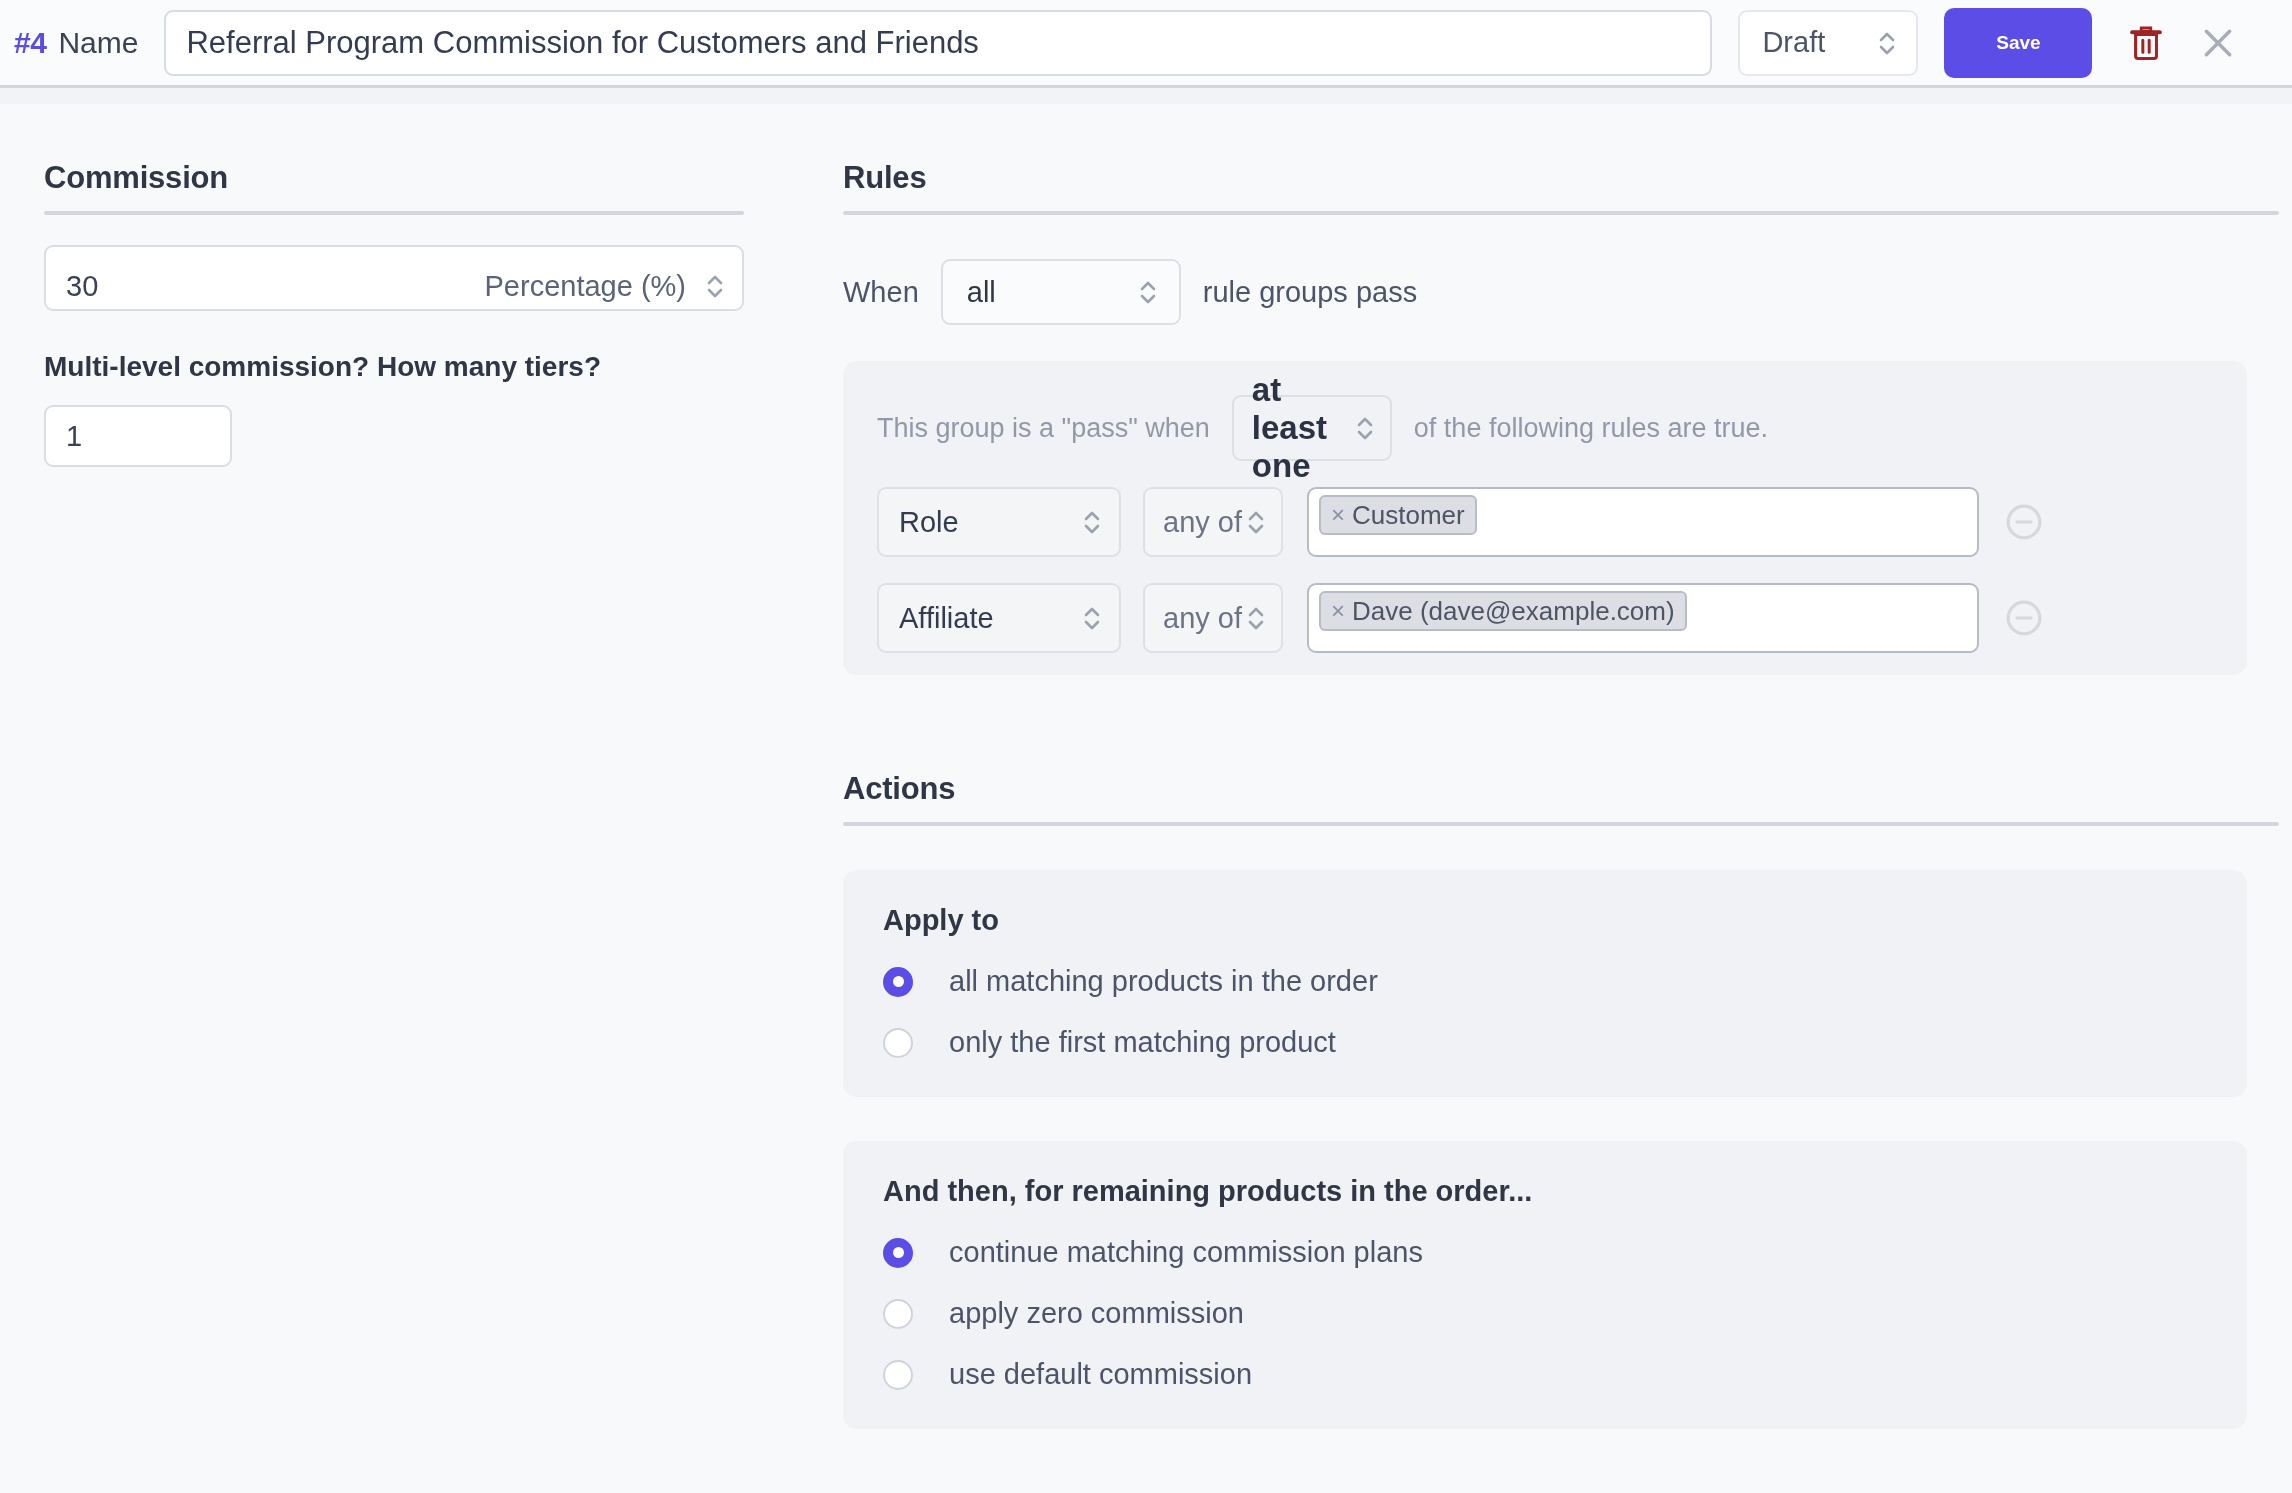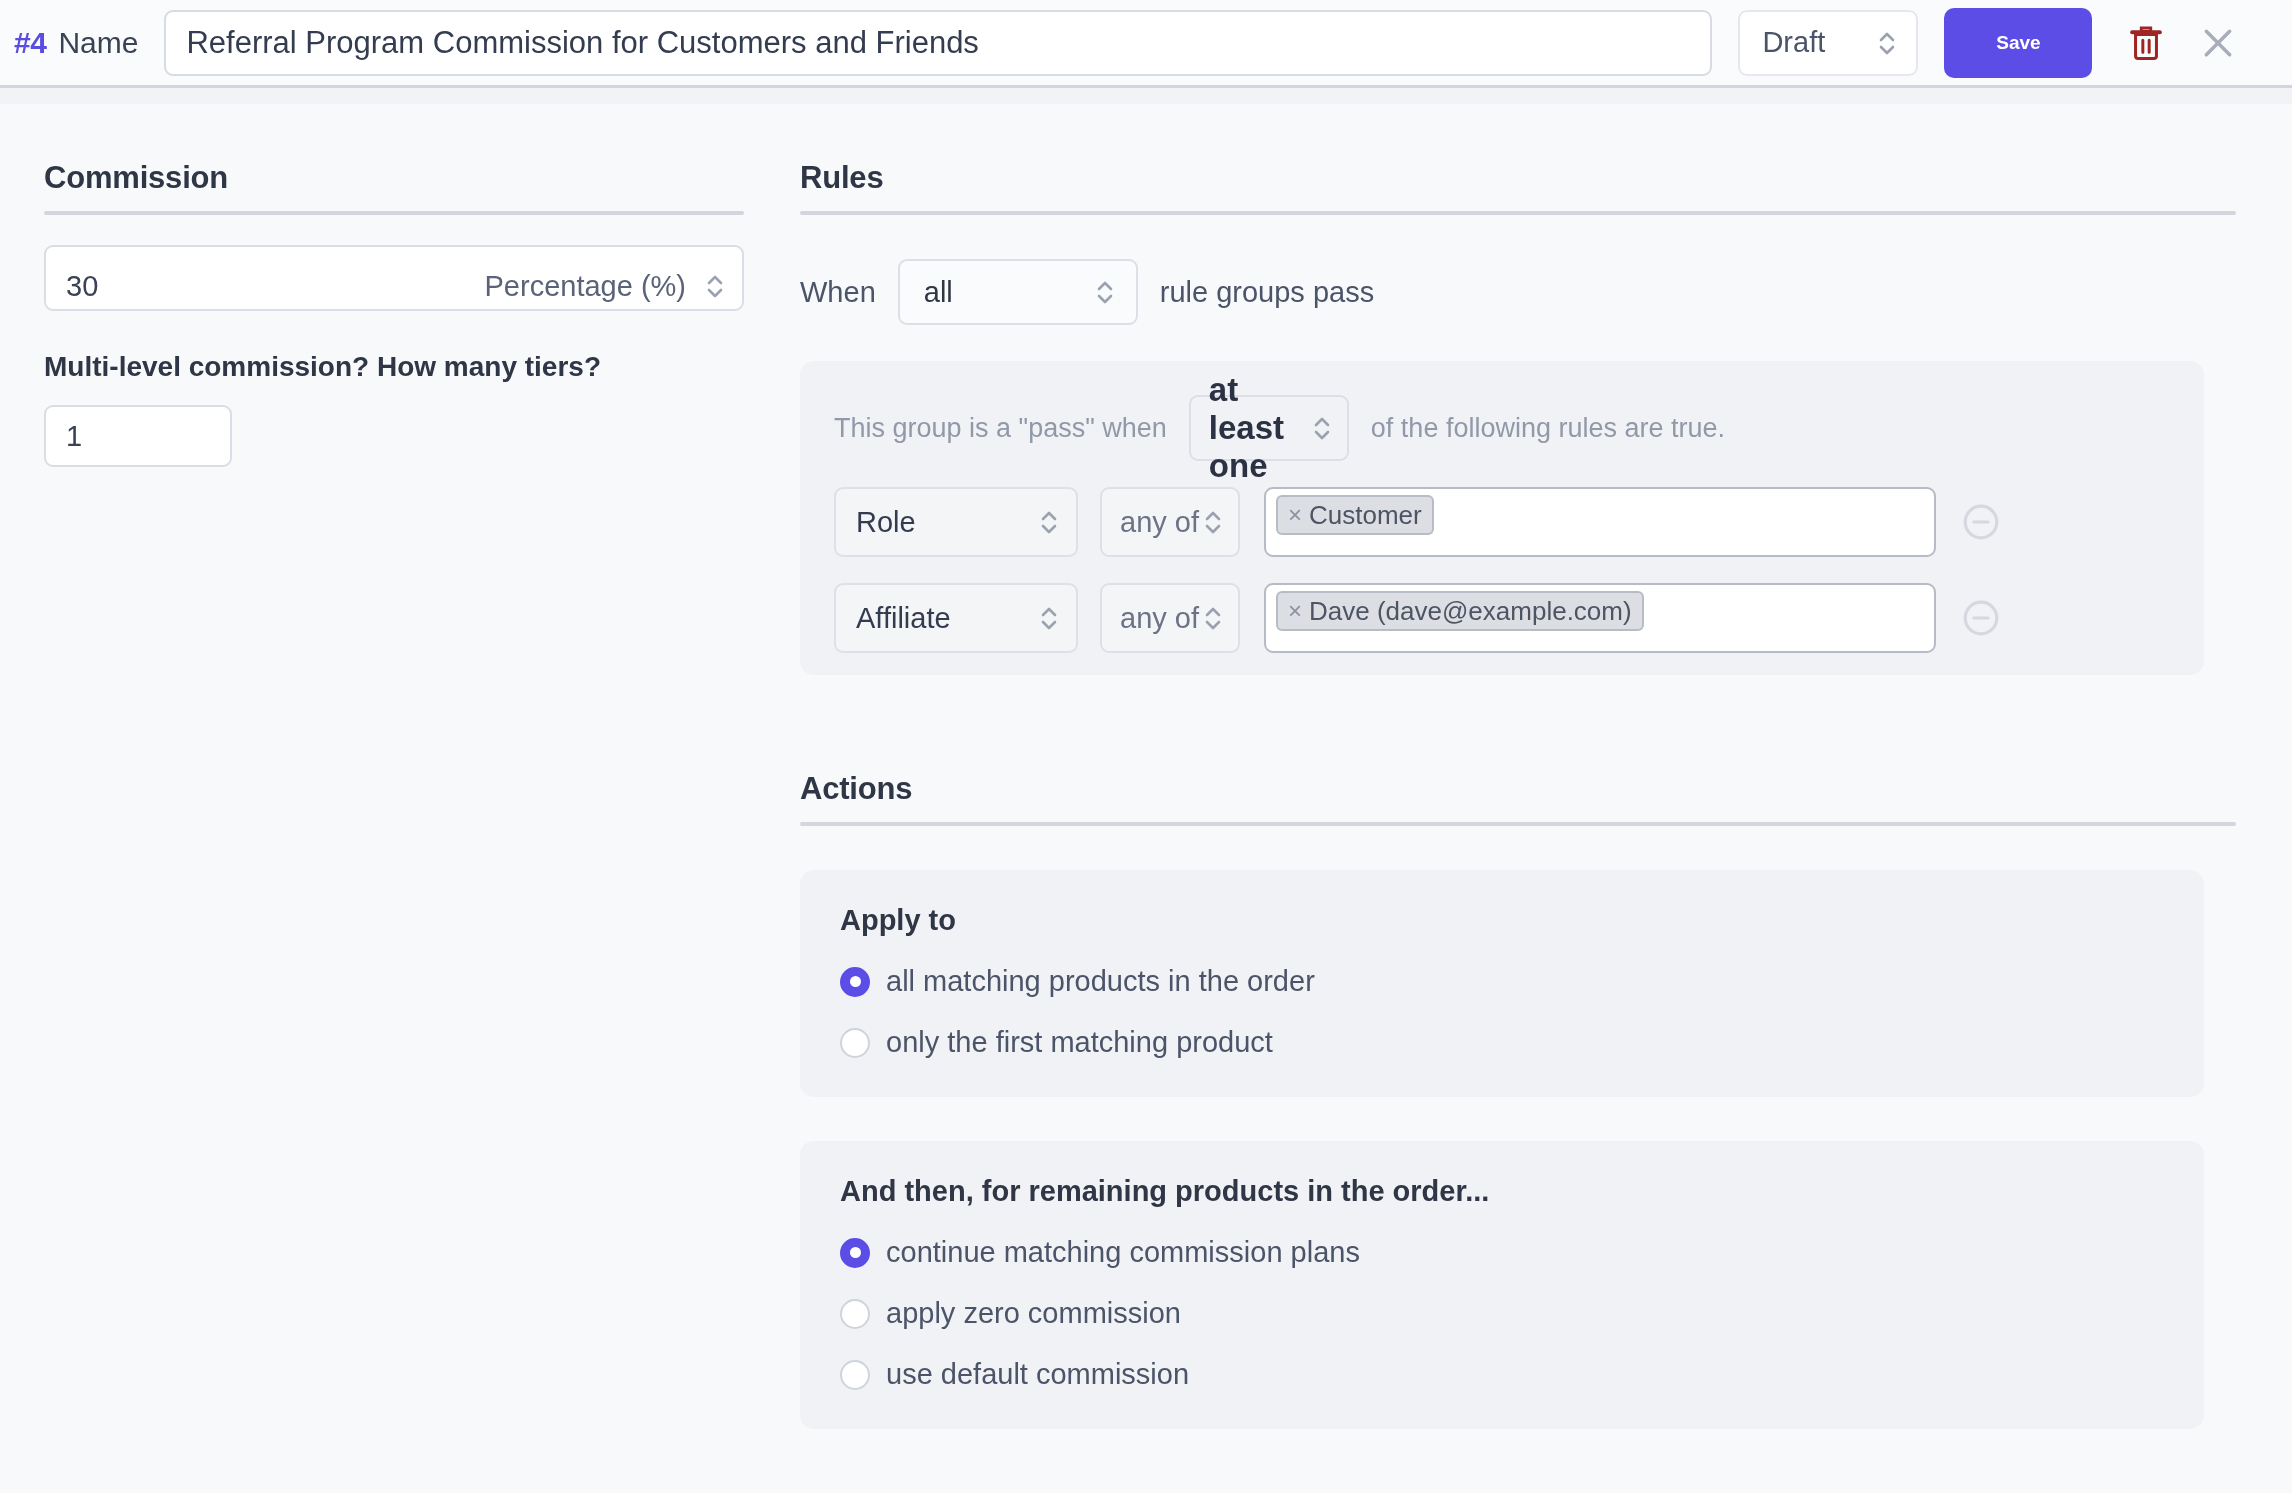--- a/index.html
+++ b/index.html
@@ -68,21 +68,21 @@
     margin-left: 28px; margin-right: 24px; width: 44px; height: 44px;
     display: flex; align-items: center; justify-content: center;
     cursor: pointer;
   }
 
   
   .stepper { width: 22px; height: 34px; flex: 0 0 auto; }
 
   
   #left-col { position: absolute; left: 44px; top: 160px; width: 700px; }
-  #right-col { position: absolute; left: 800px; top: 160px; width: 1440px; }
+  #right-col { position: absolute; left: 843px; top: 160px; width: 1440px; }
 
   .section-title {
     font-size: 31px; font-weight: bold; color: #2f3646;
     letter-spacing: -0.2px;
   }
   .section-rule {
     height: 4px; background: #d3d6de; border-radius: 2px;
     margin-top: 15px;
   }
   #commission-rule { width: 700px; }
@@ -242,21 +242,21 @@
     flex: 0 0 auto;
     display: flex; align-items: center; justify-content: center;
   }
   .radio.checked {
     background: #5b4de6; border-color: #5b4de6;
   }
   .radio.checked::after {
     content: ""; width: 11px; height: 11px; border-radius: 50%;
     background: #ffffff;
   }
-  .radio-label { margin-left: 16px; font-size: 29px; color: #4b5468; }
+  .radio-label { margin-left: 36px; font-size: 29px; color: #4b5468; }
 </style>
 </head>
 <body>
 
 <div id="header">
   <span class="hash">#4</span>
   <span class="name-label">Name</span>
 
   <input id="name-input" type="text" value="Referral Program Commission for Customers and Friends" style="">
 

